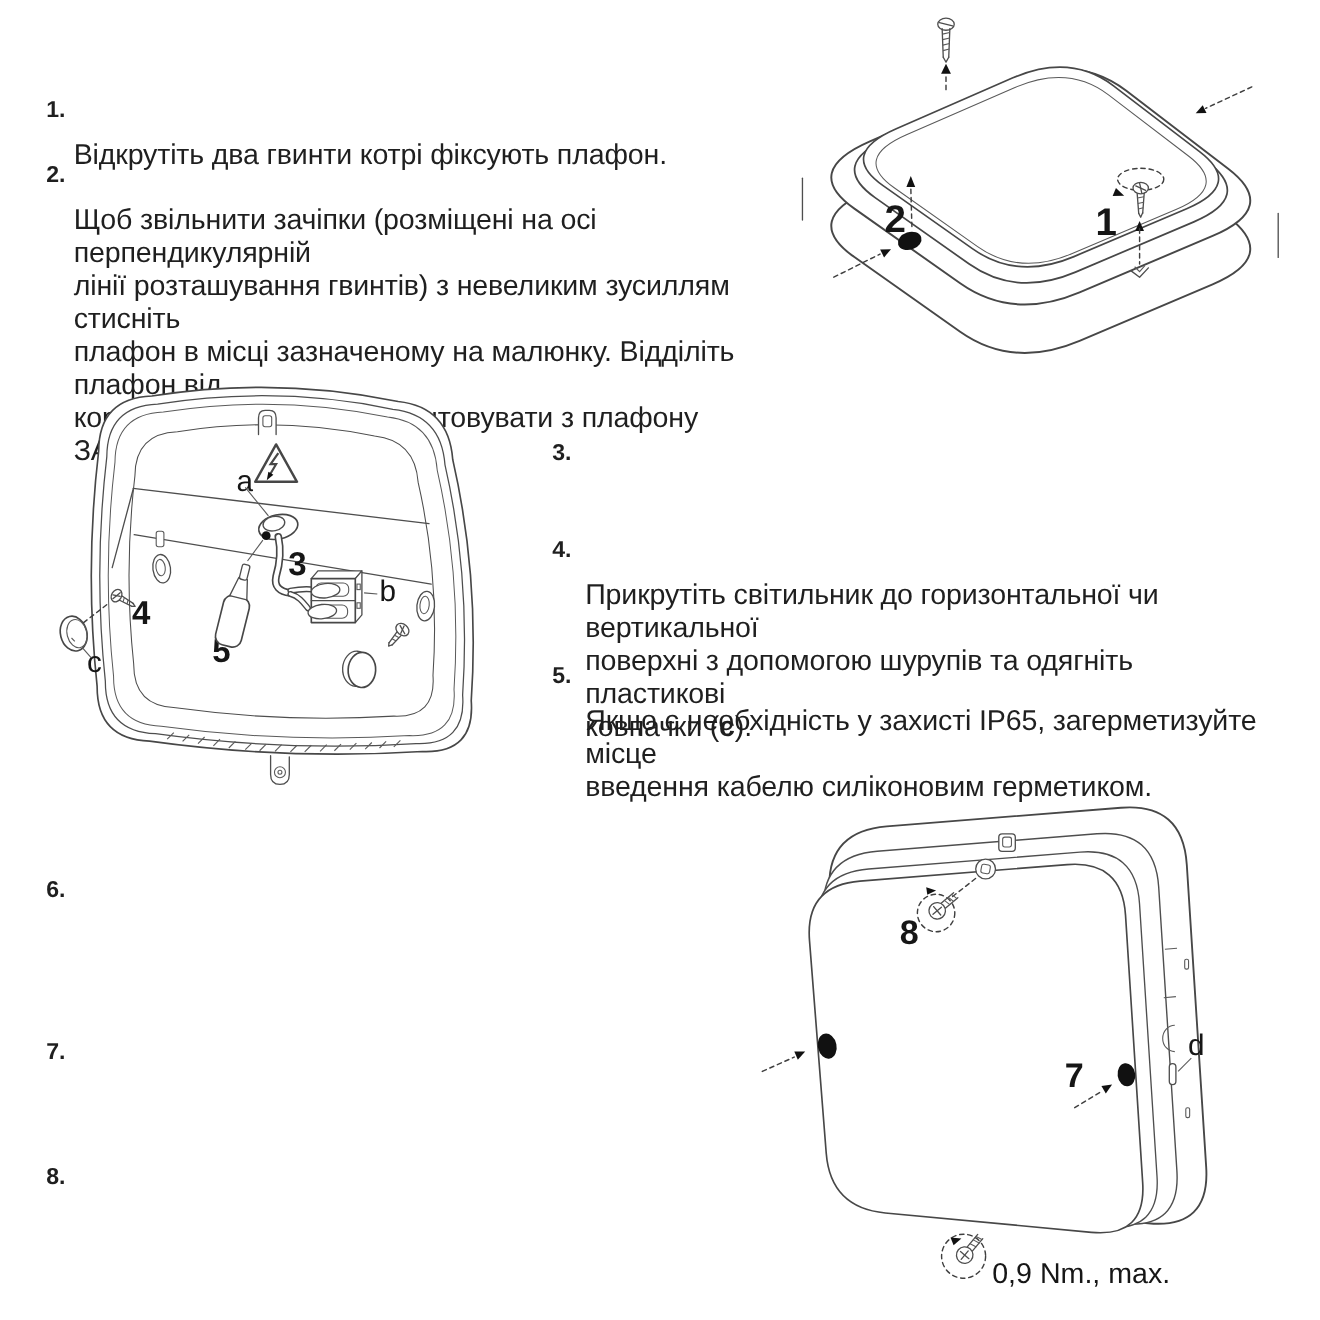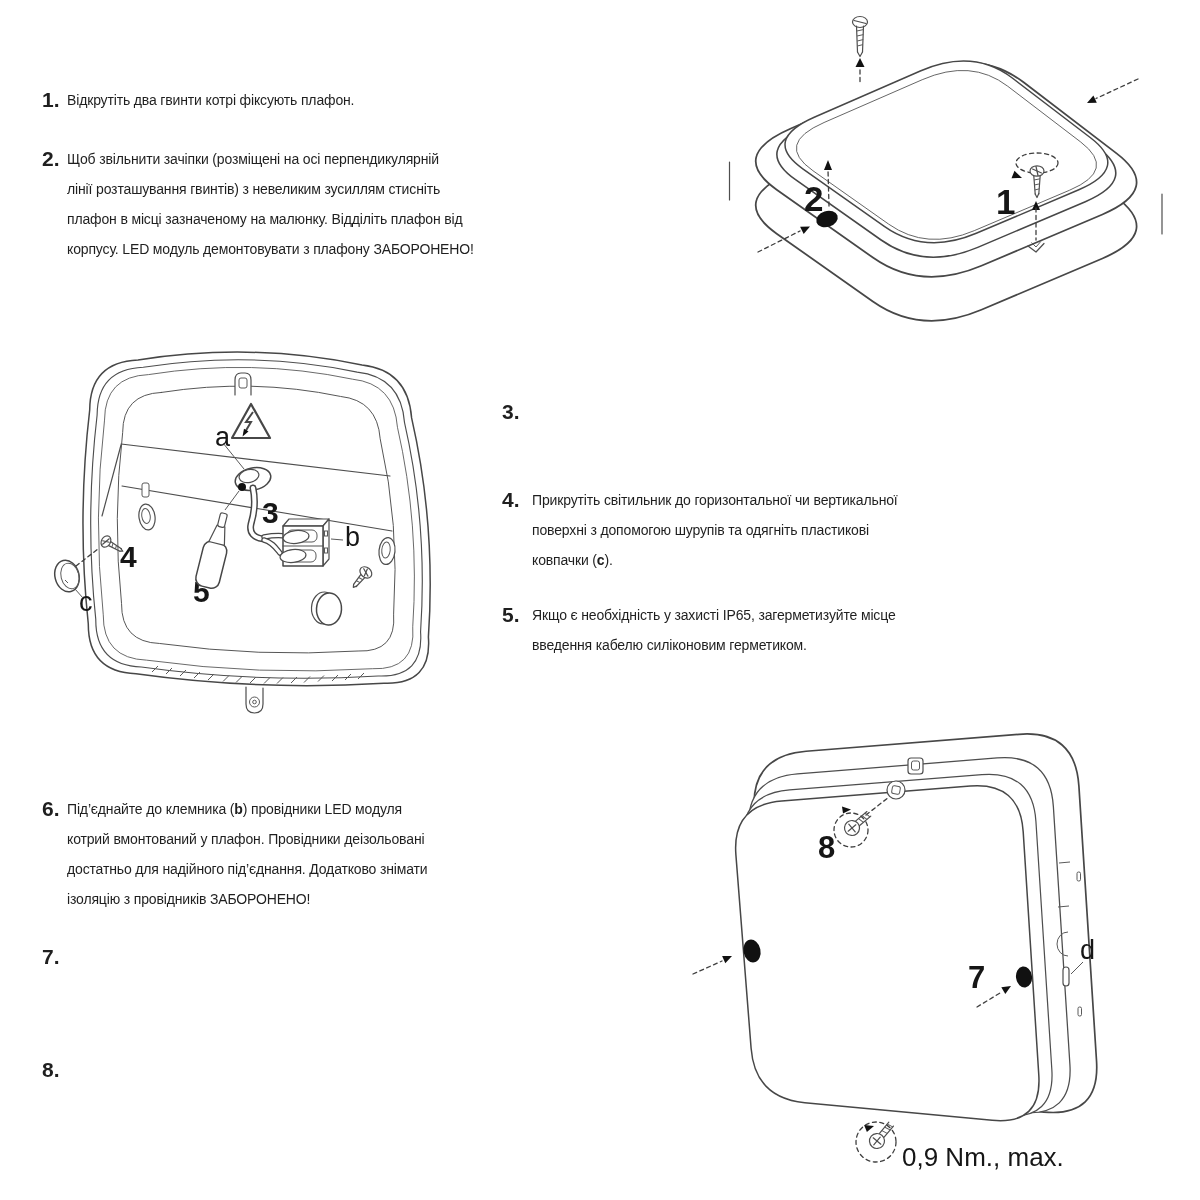--- a/index.html
+++ b/index.html
@@ -1,21 +1,21 @@
 <!DOCTYPE html>
 <html><head>
 <meta charset="utf-8">
 <style>
   html,body{margin:0;padding:0;background:#fff;}
   .page{position:relative;width:1200px;height:1200px;background:#fff;overflow:hidden;
         font-family:"Liberation Sans","DejaVu Sans",sans-serif;color:#1f1f1f;}
   .step{position:absolute;display:flex;}
   .step-num{font-weight:700;font-size:21px;line-height:30px;flex:0 0 25px;}
   .step.rcol .step-num{flex:0 0 30px;}
-  .step-text{font-size:14px;line-height:30px;white-space:pre-line;letter-spacing:-0.15px;}
+  .step-text{font-size:26px;line-height:30px;white-space:pre-line;letter-spacing:-0.15px;margin-top:40px;}
   .step-text b{font-weight:700;}
   svg{position:absolute;overflow:visible;}
   svg text{font-family:"Liberation Sans","DejaVu Sans",sans-serif;fill:#161616;}
   .figlabel{font-weight:700;}
   .ln{stroke:#474747;stroke-width:1.5;fill:none;stroke-linejoin:round;stroke-linecap:round;}
   .ln2{stroke:#4e4e4e;stroke-width:1.2;fill:none;stroke-linejoin:round;stroke-linecap:round;}
   .thin{stroke:#5a5a5a;stroke-width:1;fill:none;}
   .wfill{fill:#ffffff;}
   .dash{stroke:#3f3f3f;stroke-width:1.3;fill:none;stroke-dasharray:4 3.5;stroke-linecap:round;}
   .blk{fill:#111111;stroke:none;}
@@ -49,24 +49,20 @@
 поверхні з допомогою шурупів та одягніть пластикові
 ковпачки (<b>c</b>).</div>
   </div>
   <div class="step rcol" style="left:502px;top:600px;width:660px;">
     <div class="step-num">5.</div>
     <div class="step-text fmt">Якщо є необхідність у захисті IP65, загерметизуйте місце
 введення кабелю силіконовим герметиком.</div>
   </div>
   <div class="step" style="left:42px;top:794px;width:660px;">
     <div class="step-num">6.</div>
-    <div class="step-text fmt">Під’єднайте до клемника (<b>b</b>) провідники LED модуля
-котрий вмонтований у плафон. Провідники деізольовані
-достатньо для надійного під’єднання. Додатково знімати
-ізоляцію з провідників ЗАБОРОНЕНО!</div>
   </div>
   <div class="step" style="left:42px;top:942px;width:660px;">
     <div class="step-num">7.</div>
   </div>
   <div class="step" style="left:42px;top:1055px;width:660px;">
     <div class="step-num">8.</div>
   </div>
 
   <svg style="left:700px;top:0px;" width="500" height="360" viewBox="0 0 500 360">
 

